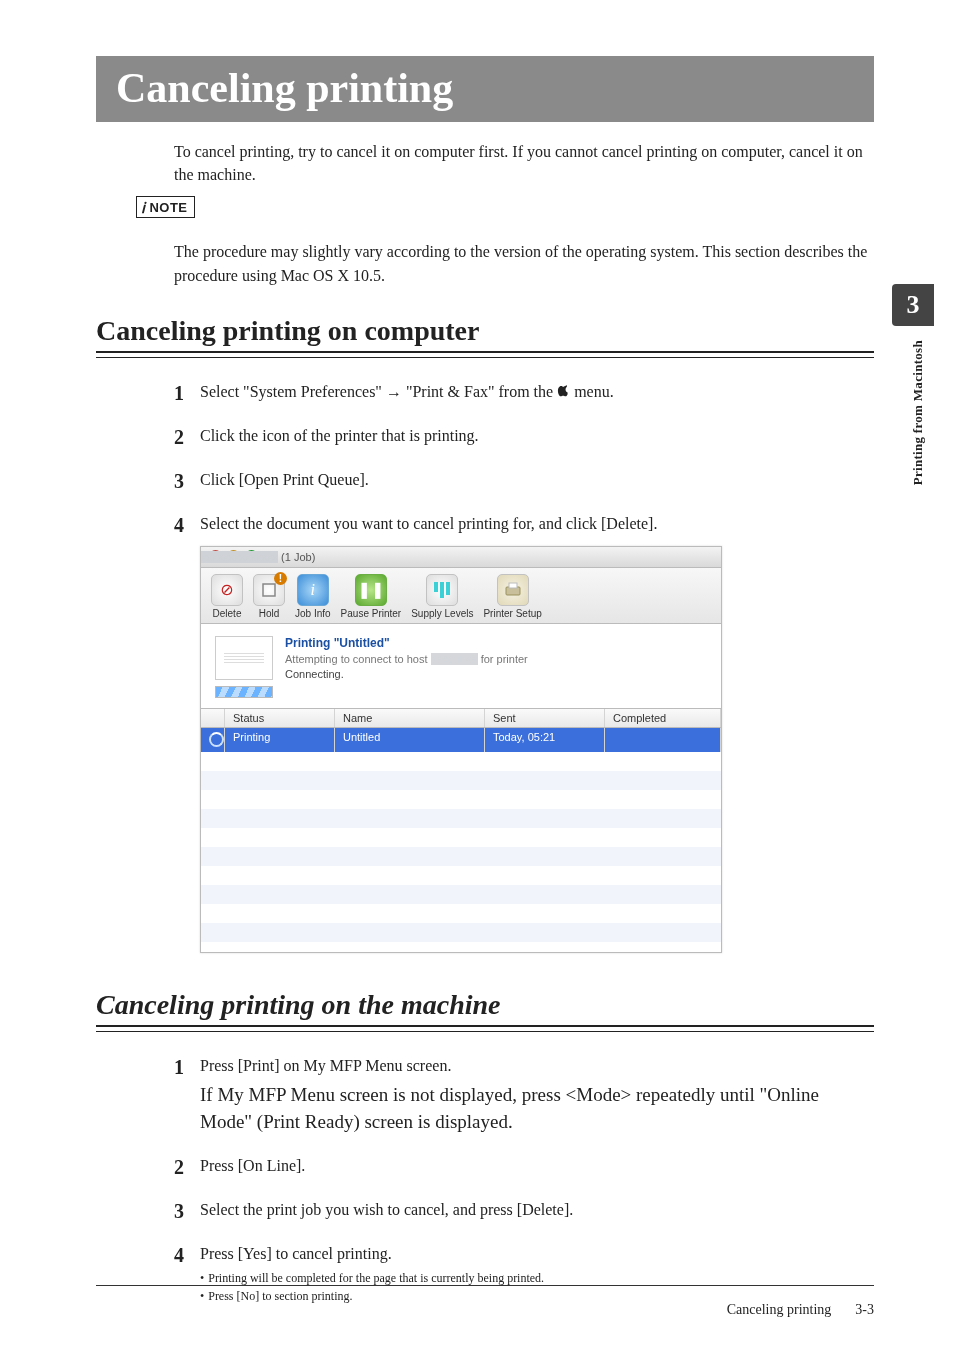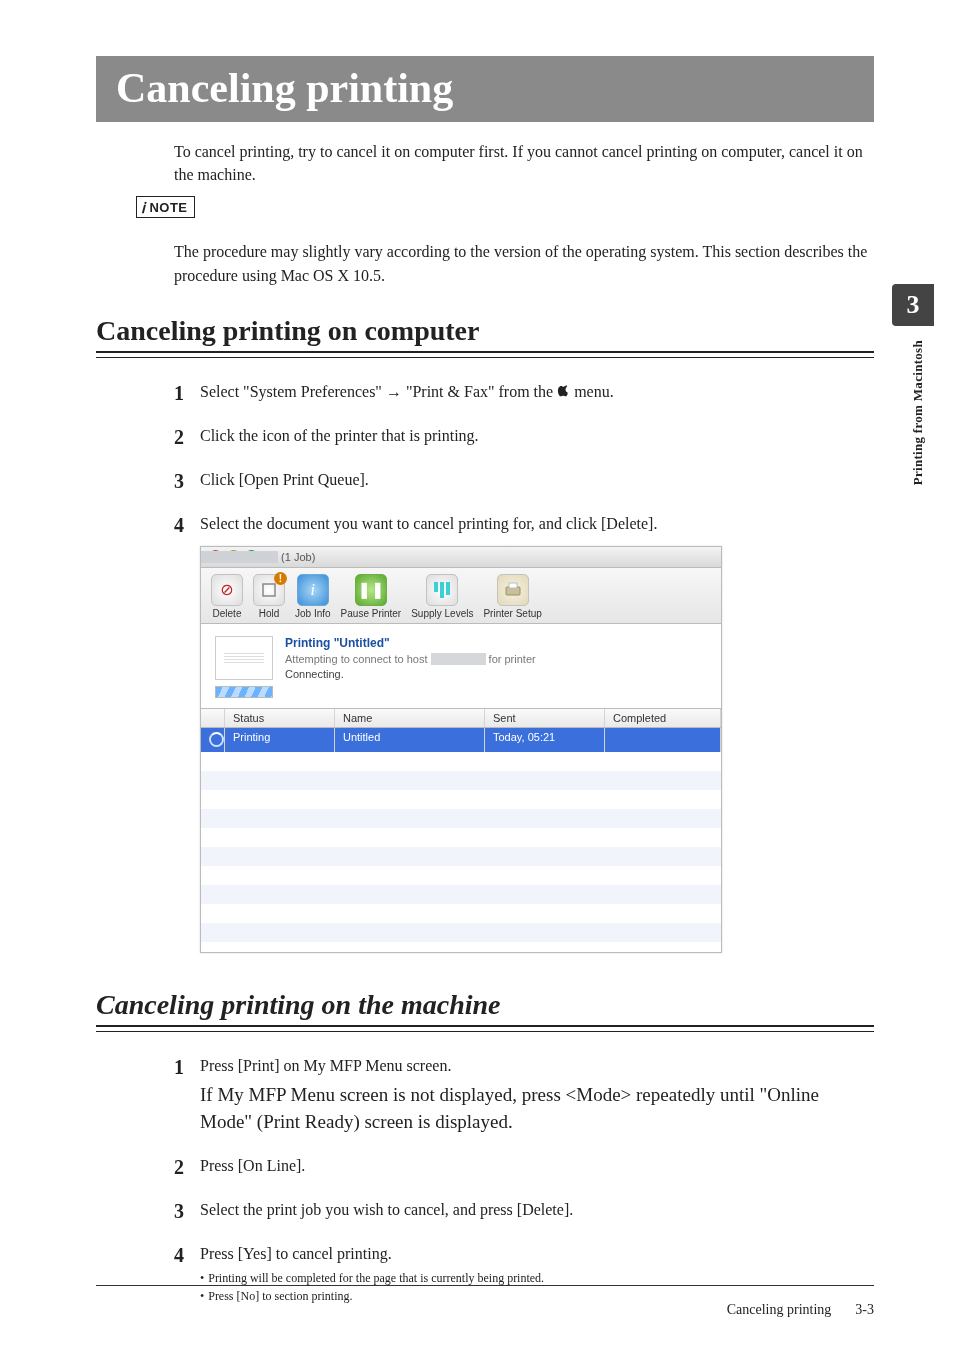--- a/index.html
+++ b/index.html
@@ -403,21 +403,21 @@
               <span></span>
               <span></span>
           </div>
           <div class="progress">
               <div class="progress-fill"></div>
             </div>
         </div>
         <div class="status-text">
           <div class="st1">Printing "Untitled"</div>
           <div class="st2">
-            Attempting to connect to host <span style="background:#d5d7db; color:#d5d7db;">xxxxxxxxxx</span> for printer
+            Attempting to connect to host <span style="background:#d5d7db; color:#d5d7db;">describes</span> for printer
           </div>
           <div class="st3">Connecting.</div>
         </div>
       </div>
       <div class="job-header-row">
         <div class="col-spin"></div>
         <div class="col-status">Status</div>
         <div class="col-name">Name</div>
         <div class="col-sent">Sent</div>
         <div class="col-comp">Completed</div>

